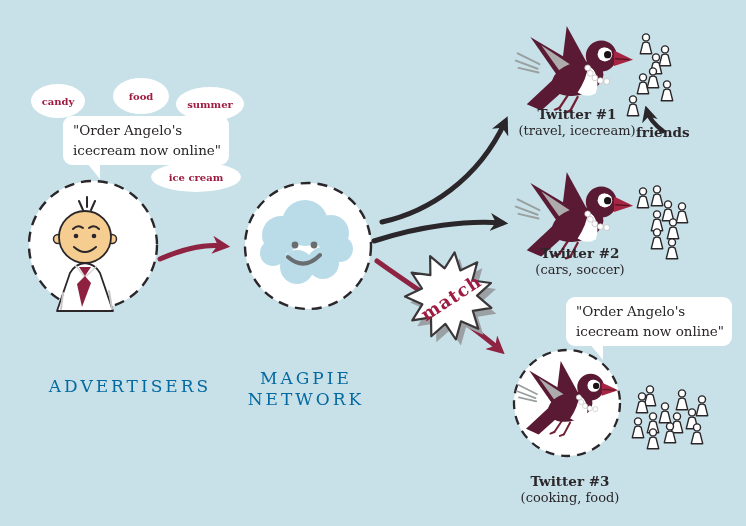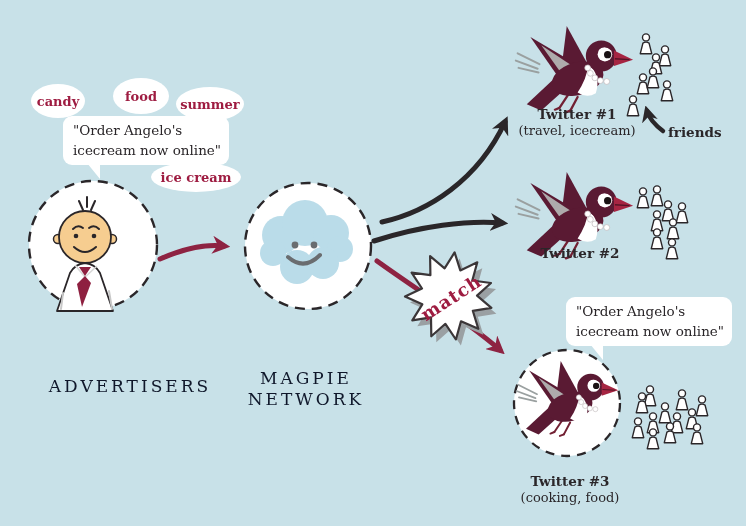--- a/index.html
+++ b/index.html
@@ -9,38 +9,38 @@
     font-family:"DejaVu Serif", serif;
     color:#2a2629;
   }
   .abs{position:absolute;}
   svg{display:block;}
 
   
   .tag{
     position:absolute; background:#fff; border-radius:50%;
     display:flex; align-items:center; justify-content:center;
-    font-size:13px; font-weight:bold; color:#9e1c41;
+    font-size:10px; font-weight:bold; color:#9e1c41;
   }
 
   
   .bubble{
     position:absolute; background:#fff; border-radius:9px;
     padding:5px 10px; font-size:13.5px; line-height:1.45; color:#2a2629;
   }
   .bubble .line{display:block; white-space:nowrap;}
   .bubble .tail{
     position:absolute; bottom:-14px; left:24px; width:0; height:0;
     border-top:16px solid #fff; border-left:13px solid transparent;
   }
 
   
   .caps-label{
     position:absolute; text-align:center; font-size:17px;
-    letter-spacing:3px; color:#0f172a; line-height:1.25;
+    letter-spacing:3px; color:#0369a1; line-height:1.25;
   }
   .tw-label{position:absolute; text-align:center; line-height:1.25;}
   .tw-name{display:block; font-size:13.5px; font-weight:bold;}
   .tw-topics{display:block; font-size:13px;}
   .friends-label{
     position:absolute; font-size:13.5px; font-weight:bold; color:#2a2629;
   }
 
   .crowd{position:absolute;}
   .person{position:absolute; width:16px; height:22px;}
@@ -209,27 +209,28 @@
     <span style="display:block;">MAGPIE</span>
     <span style="display:block;">NETWORK</span>
   </div>
 
   <div class="tw-label" style="left:497px;top:106px;width:160px;z-index:5;">
     <span class="tw-name">Twitter #1</span>
     <span class="tw-topics">(travel, icecream)</span>
   </div>
   <div class="tw-label" style="left:500px;top:245px;width:160px;z-index:5;">
     <span class="tw-name">Twitter #2</span>
+    <span class="tw-topics">(cars, soccer)</span>
   </div>
   <div class="tw-label" style="left:490px;top:473px;width:160px;z-index:5;">
     <span class="tw-name">Twitter #3</span>
     <span class="tw-topics">(cooking, food)</span>
   </div>
 
-  <div class="friends-label" style="left:668px;top:124px;z-index:5;">friends</div>
+  <div class="friends-label" style="left:636px;top:124px;z-index:5;">friends</div>
 
   <div class="crowd" style="left:622px;top:28px;width:60px;height:95px;z-index:5;">
       <svg viewBox="0 0 18 25" class="person" style="left: 16px; top: 5px;">
         <use href="#person-shape" xlink:href="#person-shape"></use>
       </svg>
       <svg viewBox="0 0 18 25" class="person" style="left: 35px; top: 17px;">
         <use href="#person-shape" xlink:href="#person-shape"></use>
       </svg>
       <svg viewBox="0 0 18 25" class="person" style="left: 26px; top: 25px;">
         <use href="#person-shape" xlink:href="#person-shape"></use>

